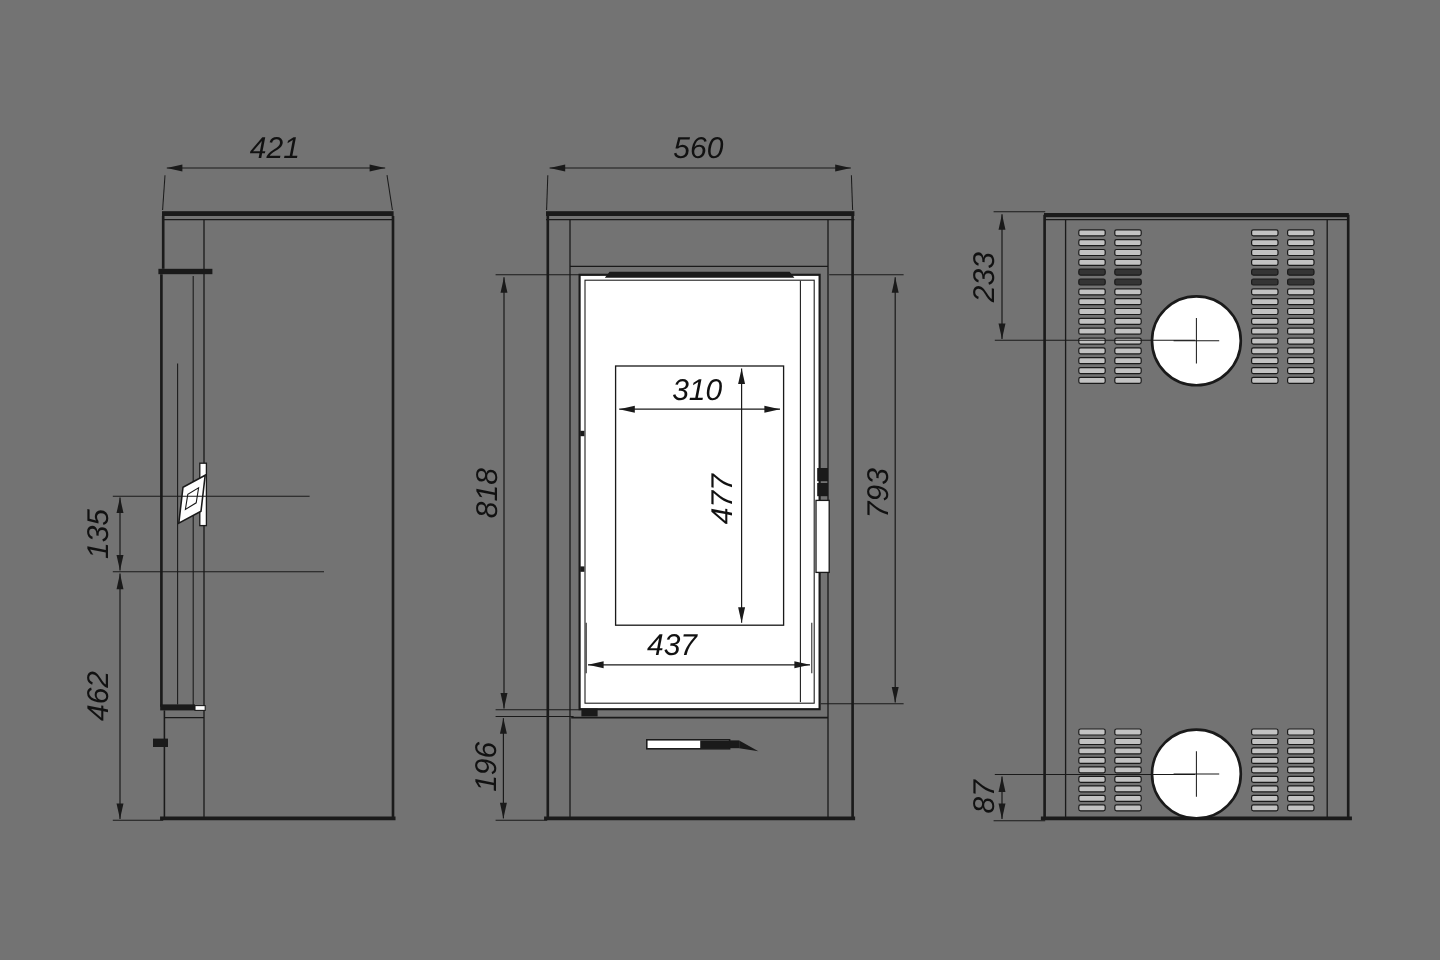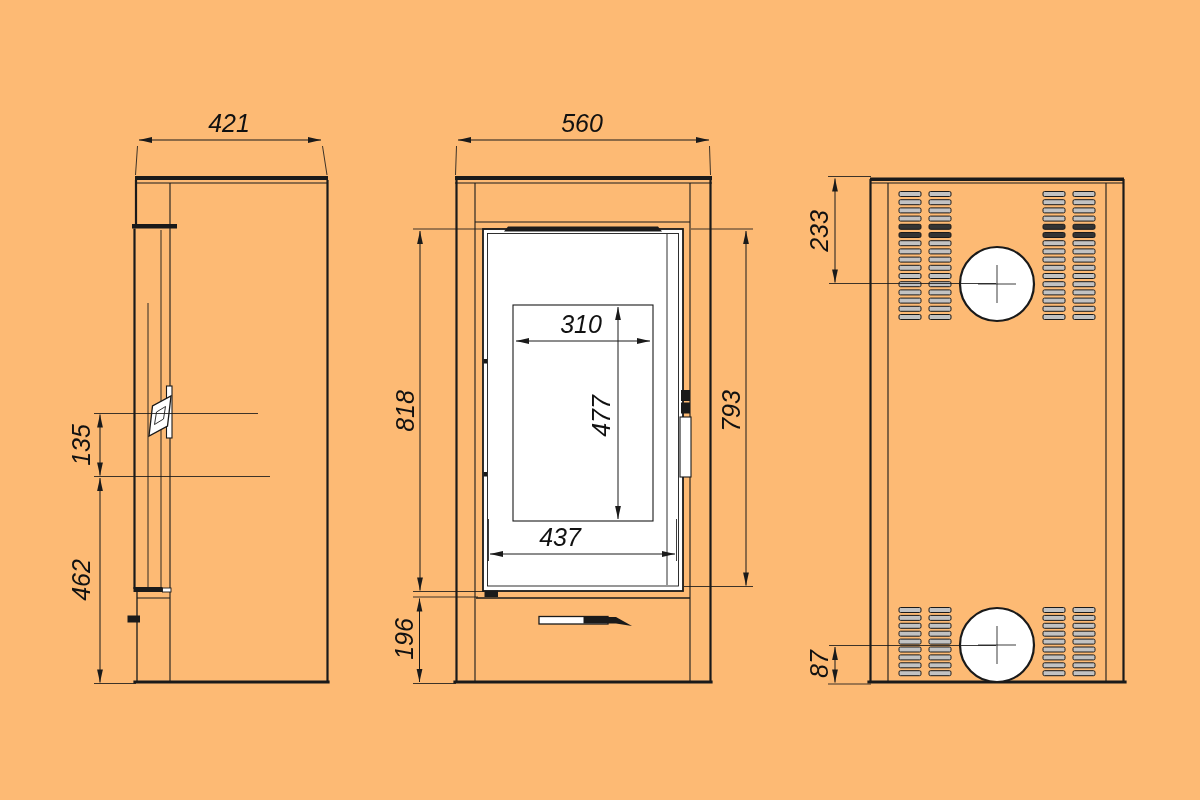--- a/index.html
+++ b/index.html
@@ -1,16 +1,16 @@
 <!DOCTYPE html>
 <html><head>
 <meta charset="utf-8">
 <style>
   html,body{margin:0;padding:0;background:#ffffff;}
-  .canvas{width:1200px;height:800px;position:relative;background:#fdba74;}
+  .canvas{width:1200px;height:800px;position:relative;background:#737373;}
   svg{display:block;}
   .ln{stroke:#1a1a1a;fill:none;}
   .thin{stroke-width:0.9;}
   .w1{stroke-width:1.1;}
   .w12{stroke-width:1.3;}
   .w18{stroke-width:1.8;}
   .w2{stroke-width:2.2;}
   .w3{stroke-width:3.2;stroke-linecap:square;}
   .solid{fill:#1a1a1a;stroke:none;}
   .whitefill{fill:#ffffff;}

